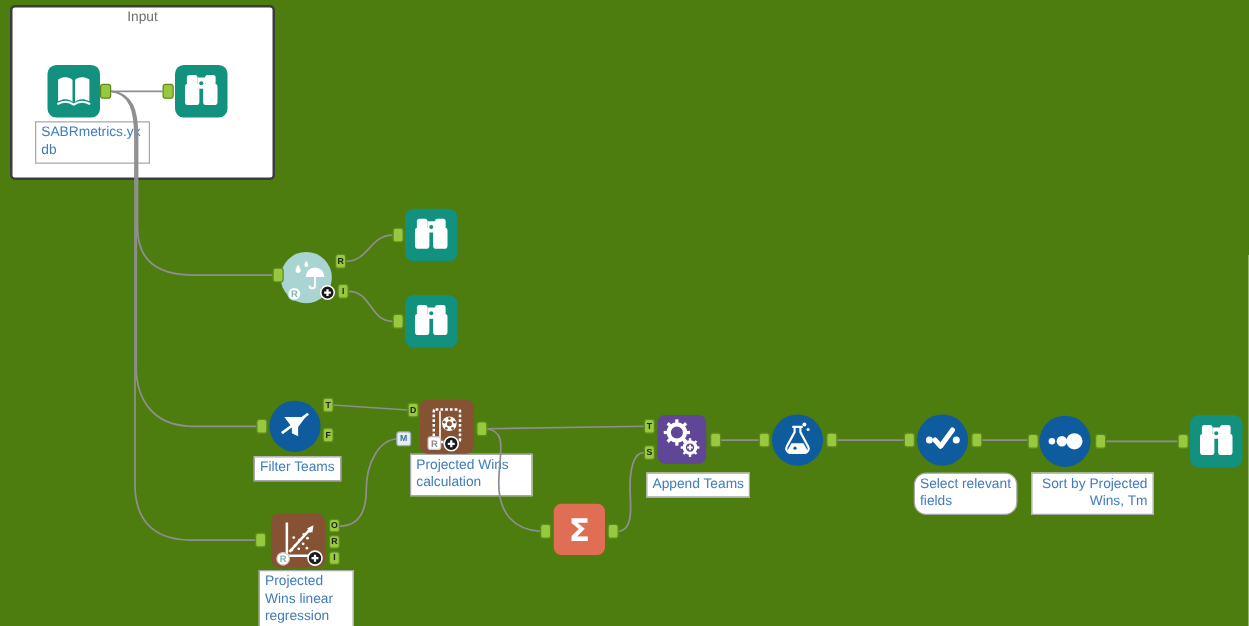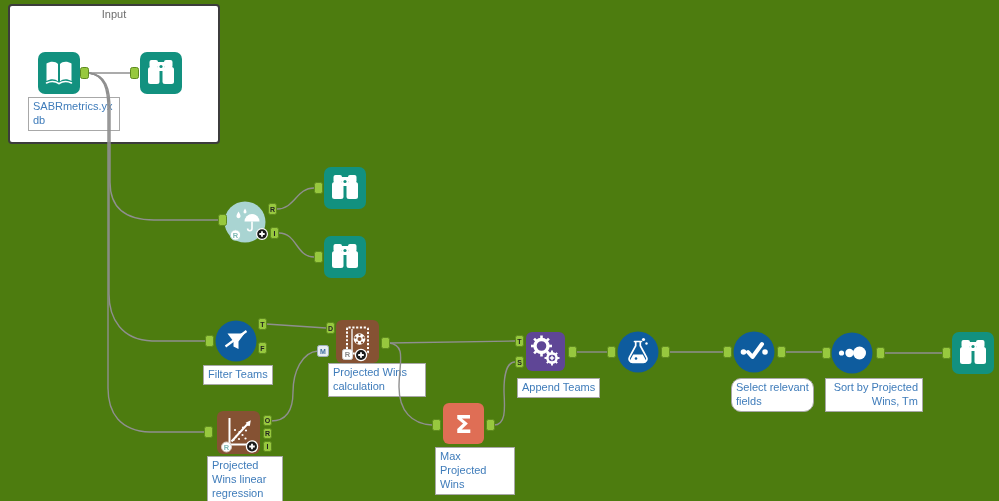--- a/index.html
+++ b/index.html
@@ -52,21 +52,20 @@
     <path d="M576,352 H607"></path>
     <path d="M669,352 H723"></path>
     <path d="M785,352 H822"></path>
     <path d="M884,353 H942"></path>
   </svg>
 
   <div class="note breakall" style="left:28px;top:97px;width:92px;">SABRmetrics.yxdb</div>
   <div class="note nowrap" style="left:203px;top:365px;">Filter Teams</div>
   <div class="note" style="left:328px;top:363px;width:98px;">Projected Wins calculation</div>
   <div class="note" style="left:207px;top:456px;width:76px;">Projected Wins linear regression</div>
-  <div class="note" style="left:435px;top:447px;width:80px;">Max Projected Wins</div>
   <div class="note nowrap" style="left:517px;top:378px;">Append Teams</div>
   <div class="note" style="left:731px;top:378px;width:83px;border-radius:10px;">Select relevant fields</div>
   <div class="note" style="left:825px;top:378px;width:98px;text-align:right;">Sort by Projected Wins, Tm</div>
 
   <div class="tool" style="left:38px;top:52px;">
     <svg width="42" height="42" viewBox="0 0 42 42">
       <rect width="42" height="42" rx="7" fill="#12917f"></rect>
       <path d="M8.5 11.5 C13 9 17.5 9.5 20 12 L20 29.5 C17.5 27 13 26.5 8.5 29 Z" fill="#fff"></path>
       <path d="M33.5 11.5 C29 9 24.5 9.5 22 12 L22 29.5 C24.5 27 29 26.5 33.5 29 Z" fill="#fff"></path>
       <path d="M8.5 31 C13 28.7 17.5 29.2 21 31.7 C24.5 29.2 29 28.7 33.5 31" stroke="#fff" stroke-width="1.6" fill="none" stroke-linecap="round"></path>

